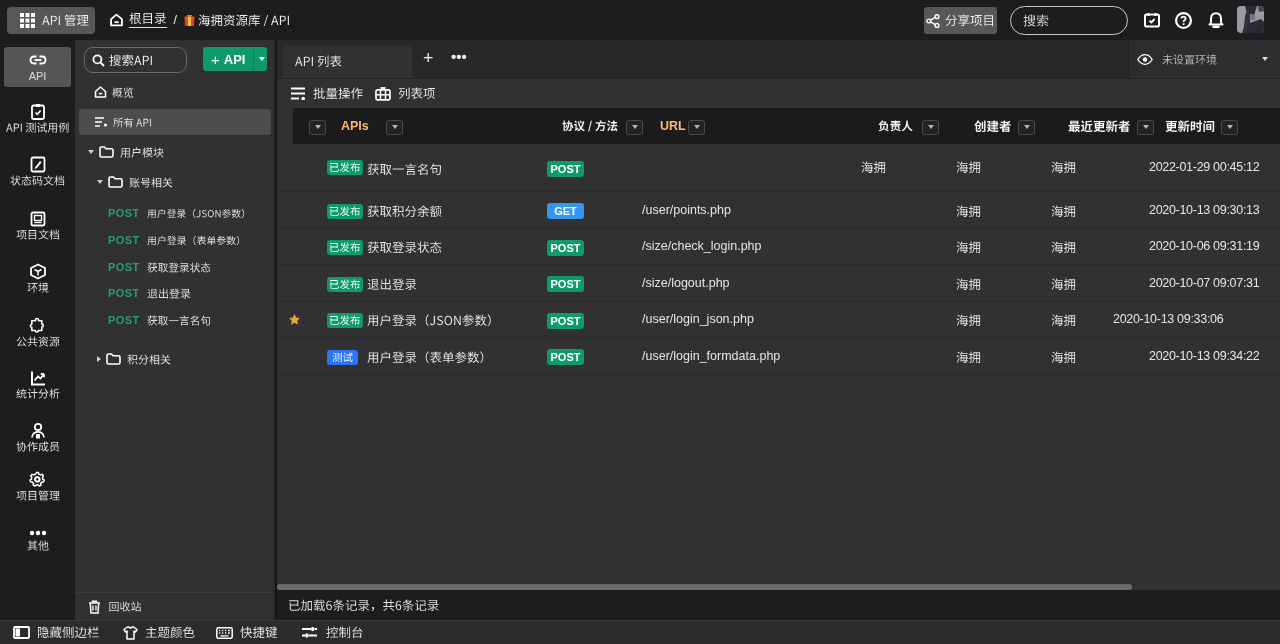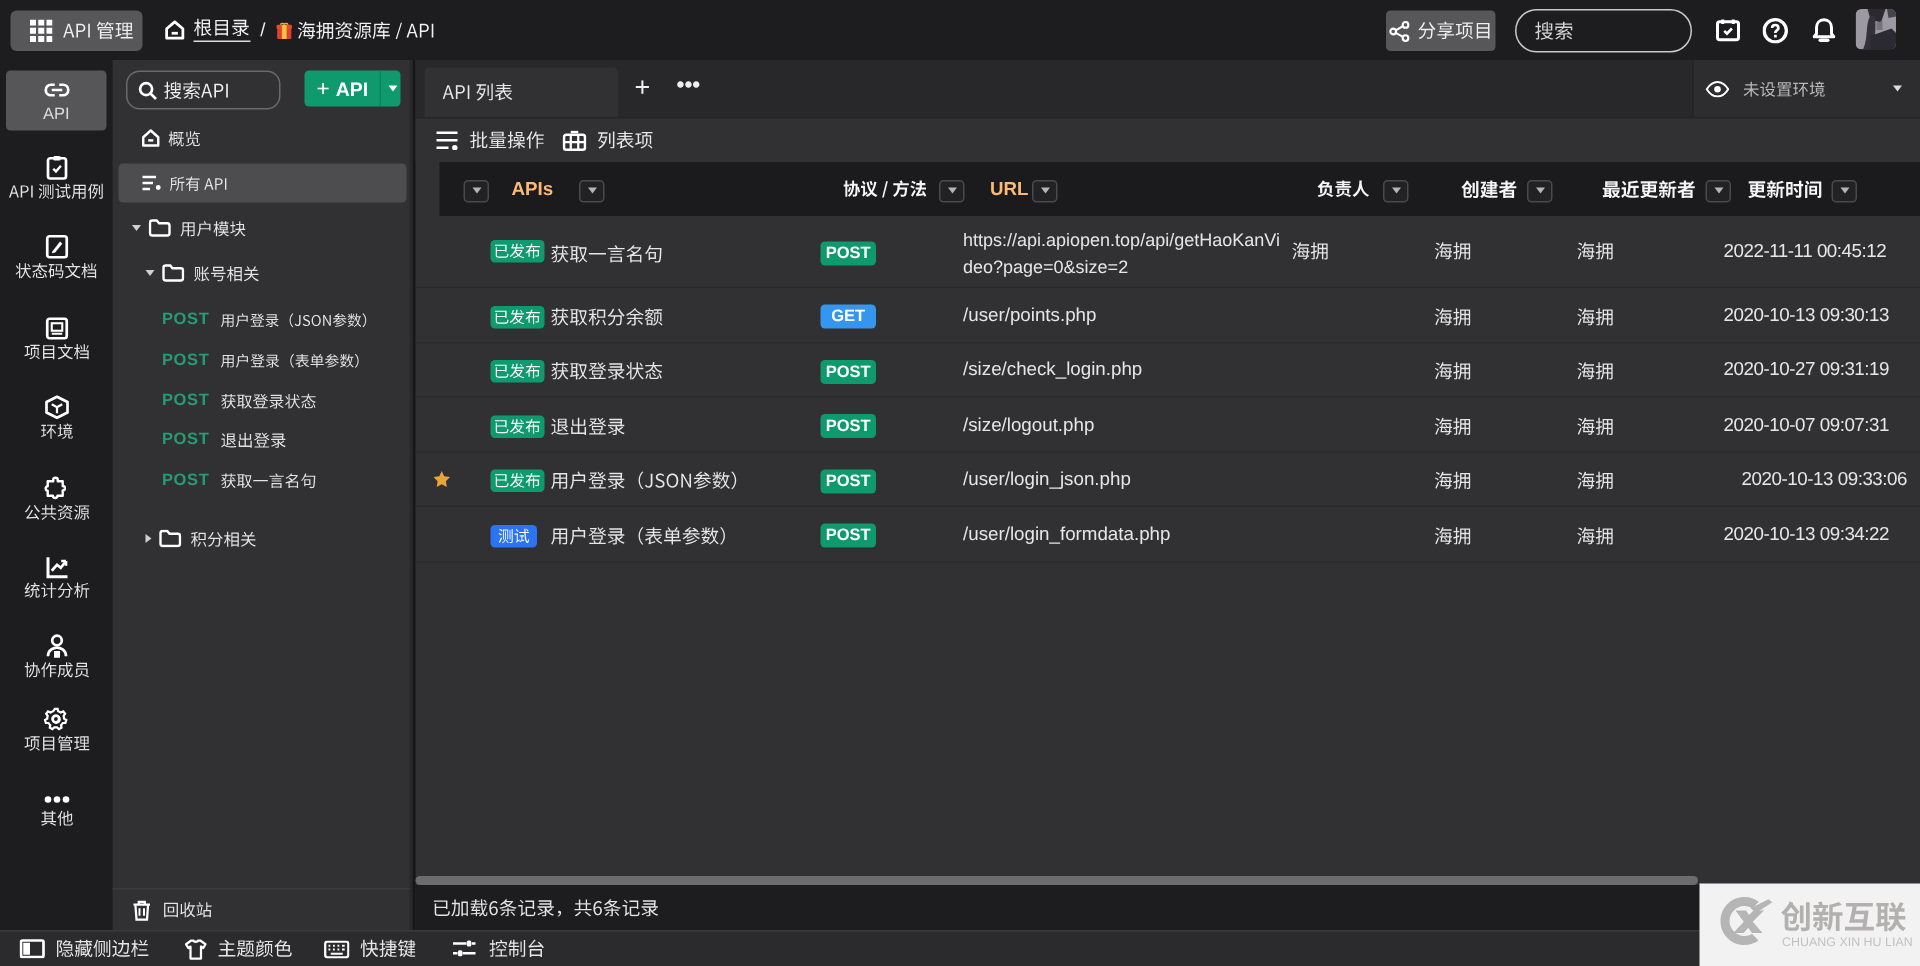--- a/index.html
+++ b/index.html
@@ -626,37 +626,36 @@
                 <use href="#g_pub"></use>
               </svg>
             </span>
           </span>
       <span class="cell" style="left:90px;top:17px">
             <svg class="g" width="75.0" height="12.5" style="fill:#e6e6e6;margin-top:2px">
               <use href="#r_hitokoto"></use>
             </svg>
           </span>
       <span class="badge bmethod" style="background:#0e9a6d">POST</span>
-      <span class="cell" style="left:365px;top:7px;width:214px;line-height:18px;word-break:break-all;font-size:12px;white-space:normal">https://api.apiopen.top/api/getHaoKanVideo?page=0&amp;size=2</span>
       <span class="cell" style="left:584px;top:15px">
             <svg class="g" width="25.0" height="12.5" style="fill:#e6e6e6;margin-top:2px">
               <use href="#c_hy"></use>
             </svg>
           </span>
       <span class="cell" style="left:679px;top:15px">
             <svg class="g" width="25.0" height="12.5" style="fill:#e6e6e6;margin-top:2px">
               <use href="#c_hy"></use>
             </svg>
           </span>
       <span class="cell" style="left:774px;top:15px">
             <svg class="g" width="25.0" height="12.5" style="fill:#e6e6e6;margin-top:2px">
               <use href="#c_hy"></use>
             </svg>
           </span>
-      <span class="cell" style="left:872px;top:16px;letter-spacing:-0.3px">2022-11-11 00:45:12</span>
+      <span class="cell" style="left:872px;top:16px;letter-spacing:-0.3px">2022-01-29 00:45:12</span>
     </div>
     <div class="row" style="height:37px">
       <span class="cell" style="left:50px;top:12px">
             <span class="badge bpub">
               <svg class="g" width="31.5" height="10.5" style="fill:#fff">
                 <use href="#g_pub"></use>
               </svg>
             </span>
           </span>
       <span class="cell" style="left:90px;top:11px">
@@ -696,21 +695,21 @@
       <span class="cell" style="left:679px;top:10px">
             <svg class="g" width="25.0" height="12.5" style="fill:#e6e6e6;margin-top:2px">
               <use href="#c_hy"></use>
             </svg>
           </span>
       <span class="cell" style="left:774px;top:10px">
             <svg class="g" width="25.0" height="12.5" style="fill:#e6e6e6;margin-top:2px">
               <use href="#c_hy"></use>
             </svg>
           </span>
-      <span class="cell" style="left:872px;top:10px;letter-spacing:-0.3px">2020-10-27 09:31:19</span>
+      <span class="cell" style="left:872px;top:10px;letter-spacing:-0.3px">2020-10-06 09:31:19</span>
     </div>
     <div class="row" style="height:37px">
       <span class="cell" style="left:50px;top:12px">
             <span class="badge bpub">
               <svg class="g" width="31.5" height="10.5" style="fill:#fff">
                 <use href="#g_pub"></use>
               </svg>
             </span>
           </span>
       <span class="cell" style="left:90px;top:11px">
@@ -755,21 +754,21 @@
       <span class="cell" style="left:679px;top:10px">
             <svg class="g" width="25.0" height="12.5" style="fill:#e6e6e6;margin-top:2px">
               <use href="#c_hy"></use>
             </svg>
           </span>
       <span class="cell" style="left:774px;top:10px">
             <svg class="g" width="25.0" height="12.5" style="fill:#e6e6e6;margin-top:2px">
               <use href="#c_hy"></use>
             </svg>
           </span>
-      <span class="cell" style="left:884px;top:10px;letter-spacing:-0.3px">2020-10-13 09:33:06</span>
+      <span class="cell" style="left:836px;top:10px;letter-spacing:-0.3px">2020-10-13 09:33:06</span>
     </div>
     <div class="row" style="height:37px">
       <span class="cell" style="left:50px;top:12px">
             <span class="badge btest">
               <svg class="g" width="21.0" height="10.5" style="fill:#fff">
                 <use href="#g_test"></use>
               </svg>
             </span>
           </span>
       <span class="cell" style="left:90px;top:11px">
@@ -832,25 +831,14 @@
       <path d="M1 3 L10 3 M13.5 3 L16 3 M1 9.5 L4 9.5 M7.5 9.5 L16 9.5" stroke="#fff" stroke-width="1.8"></path>
       <rect x="10.2" y="1" width="3" height="4" rx="1" fill="#fff"></rect>
       <rect x="4.3" y="7.5" width="3" height="4" rx="1" fill="#fff"></rect>
     </svg>
     <svg class="g" width="37.5" height="12.5" style="fill:#e8e8e8">
           <use href="#f_console"></use>
         </svg>
   </div>
 </div>
 
-<div class="wm">
-  <svg width="147" height="55" viewBox="0 0 147 55">
-    <g fill="#b5b5b5">
-      <path d="M30 9 C21 9 14 16 14 25 C14 34 21 41 30 41 C33.5 41 36.7 39.9 39.3 38 L35 33.5 C33.6 34.4 31.9 35 30 35 C24.5 35 20 30.5 20 25 C20 19.5 24.5 15 30 15 C32 15 33.8 15.6 35.3 16.6 L39.5 12.1 C36.9 10.2 33.6 9 30 9 Z"></path>
-      <path d="M24 18 L31 18 L33 21 L36 18 L43 18 L35.5 25.5 L42 33 L35 33 L32.5 29.5 L29.5 33 L22.5 33 L29.5 25.5 Z"></path>
-      <path d="M34 16.5 L46 10.5 L48.5 12.5 L38 19.5 Z"></path>
-    </g>
-    <use href="#w_cxhl" x="54" y="11.5" width="84" height="21" fill="#b3b0b0"></use>
-    <text x="55" y="41.5" font-size="8.3" fill="#c4c1c1" font-family="Liberation Sans">CHUANG XIN HU LIAN</text>
-  </svg>
+
 </div>
 
-</div>
-
 </body></html>

